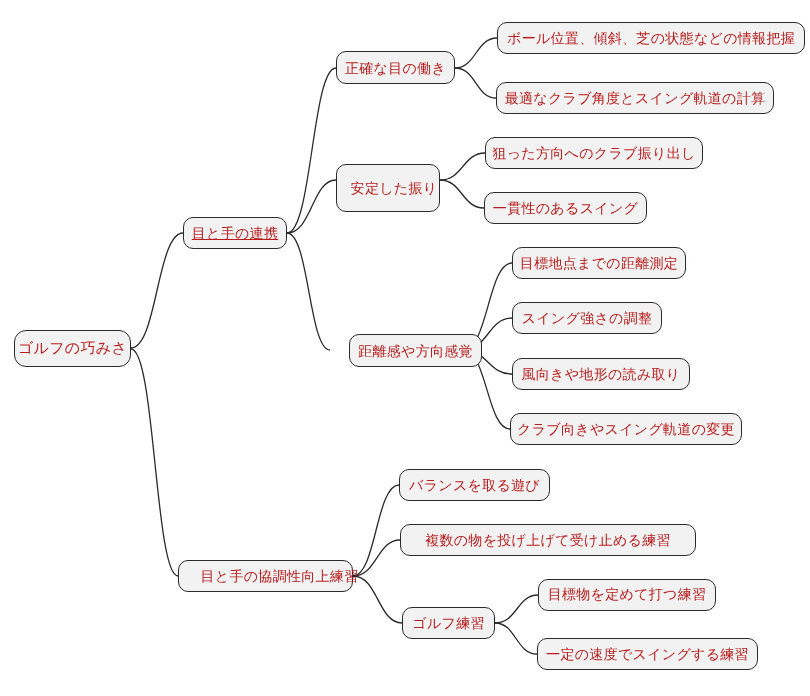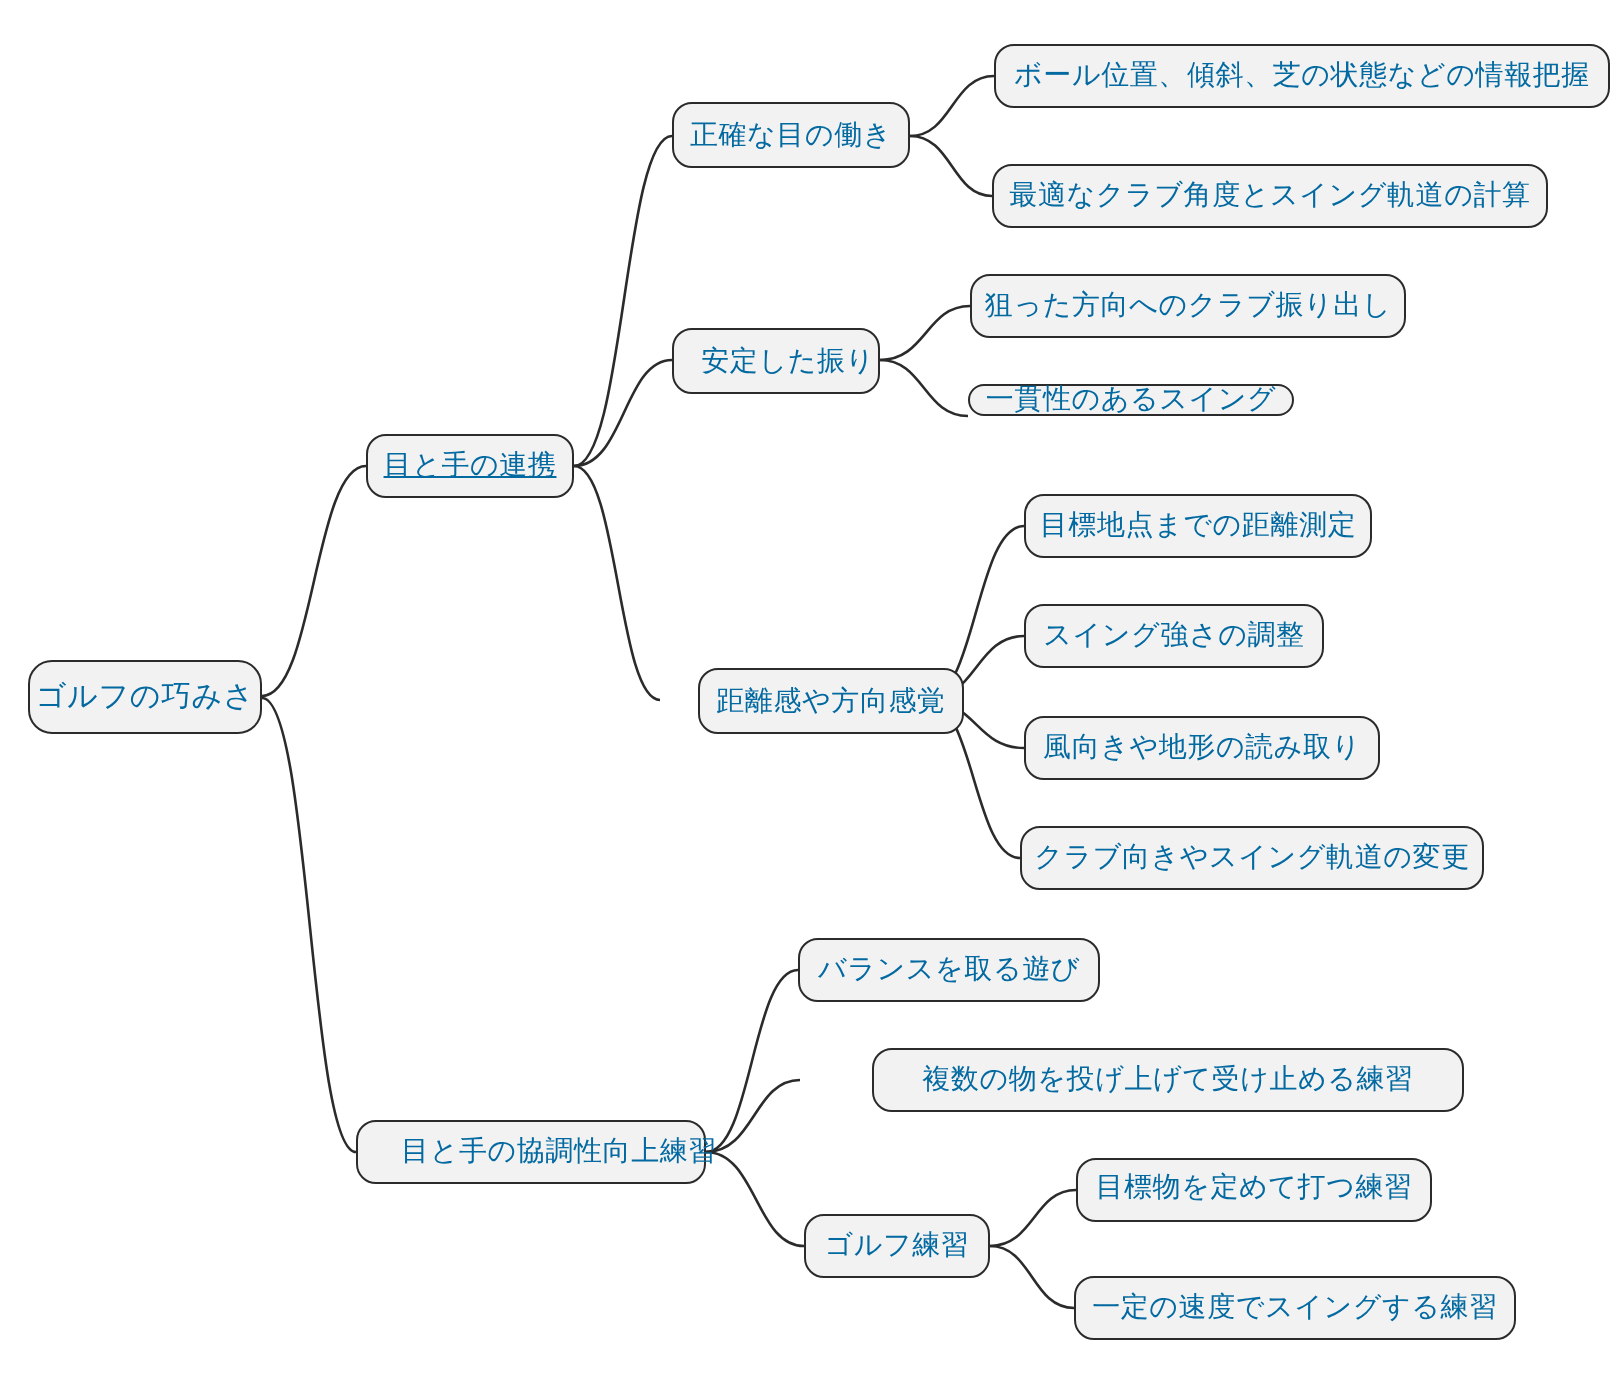--- a/index.html
+++ b/index.html
@@ -31,21 +31,21 @@
     position: absolute;
     box-sizing: border-box;
     display: flex;
     align-items: center;
     justify-content: center;
     background: #f2f2f2;
     border: 1.4px solid #2b2b2b;
     border-radius: 10px;
     font-size: 14px;
     line-height: 1;
-    color: #0369a1;
+    color: #b91c1c;
     white-space: nowrap;
     letter-spacing: 0.3px;
   }
   .node.root {
     font-size: 15px;
     border-radius: 12px;
   }
 </style>
 </head>
 <body>
@@ -72,34 +72,34 @@
     <path d="M495,623 C517,623 517,595 538,595"></path>
     <path d="M495,623 C516,623 516,654 537,654"></path>
   </svg>
 
   <div class="node root" style="left:14px; top:330px; width:117px; height:37px;">ゴルフの巧みさ</div>
 
   <div class="node" style="left:183px; top:217px; width:104px; height:32px;text-decoration:underline;">目と手の連携</div>
   <div class="node" style="left:178px; top:560px; width:175px; height:32px;padding-left:28px;">目と手の協調性向上練習</div>
 
   <div class="node" style="left:336px; top:51px; width:119px; height:33px;">正確な目の働き</div>
-  <div class="node" style="left:336px; top:164px; width:104px; height:33px;padding-left:12px;">安定した振り</div>
+  <div class="node" style="left:336px; top:164px; width:104px; height:48px;padding-left:12px;">安定した振り</div>
   <div class="node" style="left:330px; top:334px; width:133px; height:33px;margin-left:19px;">距離感や方向感覚</div>
 
   <div class="node" style="left:497px; top:22px; width:308px; height:32px;">ボール位置、傾斜、芝の状態などの情報把握</div>
   <div class="node" style="left:496px; top:82px; width:278px; height:32px;">最適なクラブ角度とスイング軌道の計算</div>
 
   <div class="node" style="left:485px; top:137px; width:218px; height:32px;">狙った方向へのクラブ振り出し</div>
-  <div class="node" style="left:484px; top:192px; width:163px; height:16px;">一貫性のあるスイング</div>
+  <div class="node" style="left:484px; top:192px; width:163px; height:32px;">一貫性のあるスイング</div>
 
   <div class="node" style="left:512px; top:247px; width:174px; height:32px;">目標地点までの距離測定</div>
   <div class="node" style="left:512px; top:302px; width:150px; height:32px;">スイング強さの調整</div>
   <div class="node" style="left:512px; top:358px; width:178px; height:32px;">風向きや地形の読み取り</div>
   <div class="node" style="left:510px; top:413px; width:232px; height:32px;">クラブ向きやスイング軌道の変更</div>
 
   <div class="node" style="left:399px; top:469px; width:151px; height:32px;">バランスを取る遊び</div>
-  <div class="node" style="left:400px; top:524px; width:296px; height:32px;margin-left:36px;">複数の物を投げ上げて受け止める練習</div>
+  <div class="node" style="left:400px; top:524px; width:296px; height:32px;">複数の物を投げ上げて受け止める練習</div>
   <div class="node" style="left:402px; top:607px; width:93px; height:32px;">ゴルフ練習</div>
 
   <div class="node" style="left:538px; top:579px; width:178px; height:32px;font-family:Liberation Serif, serif;">目標物を定めて打つ練習</div>
   <div class="node" style="left:537px; top:638px; width:221px; height:32px;">一定の速度でスイングする練習</div>
 
 </div>
 
 </body></html>

